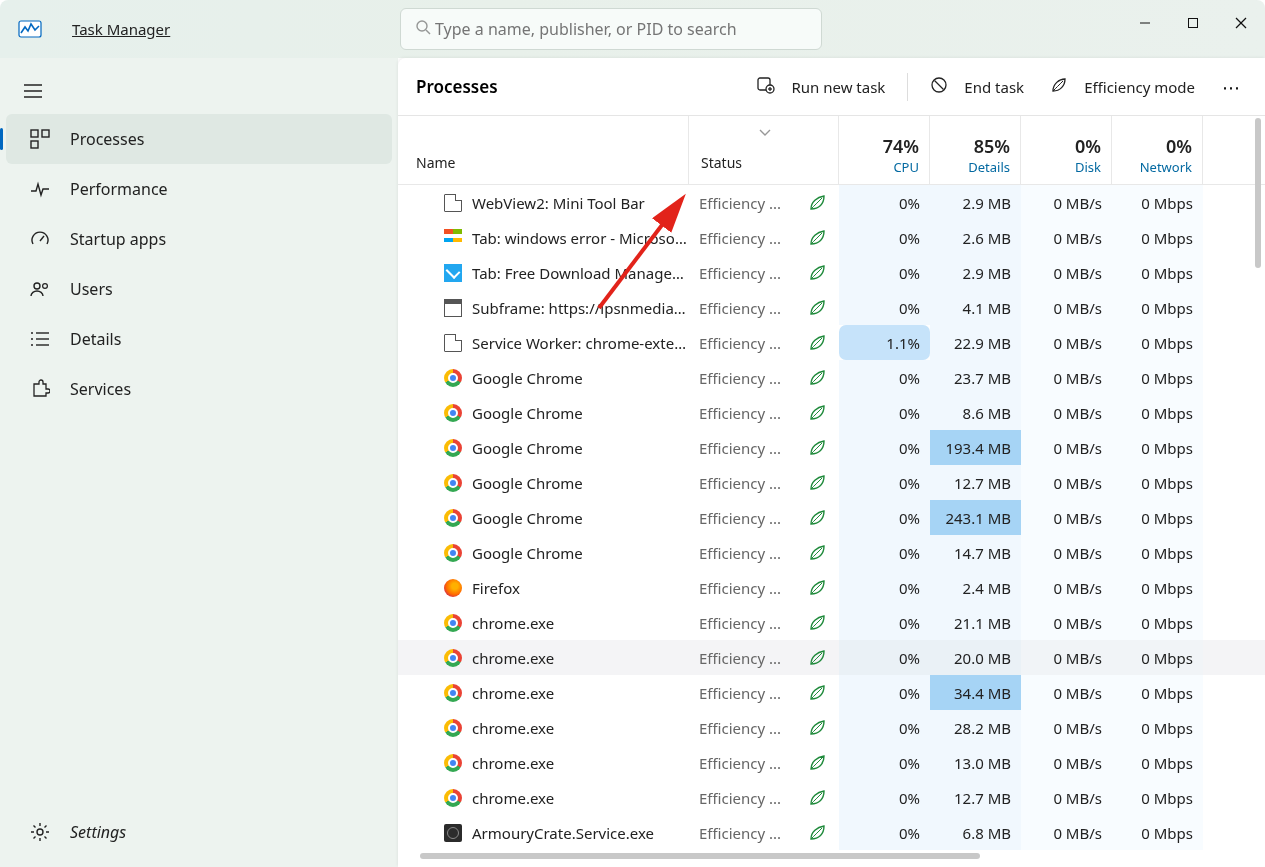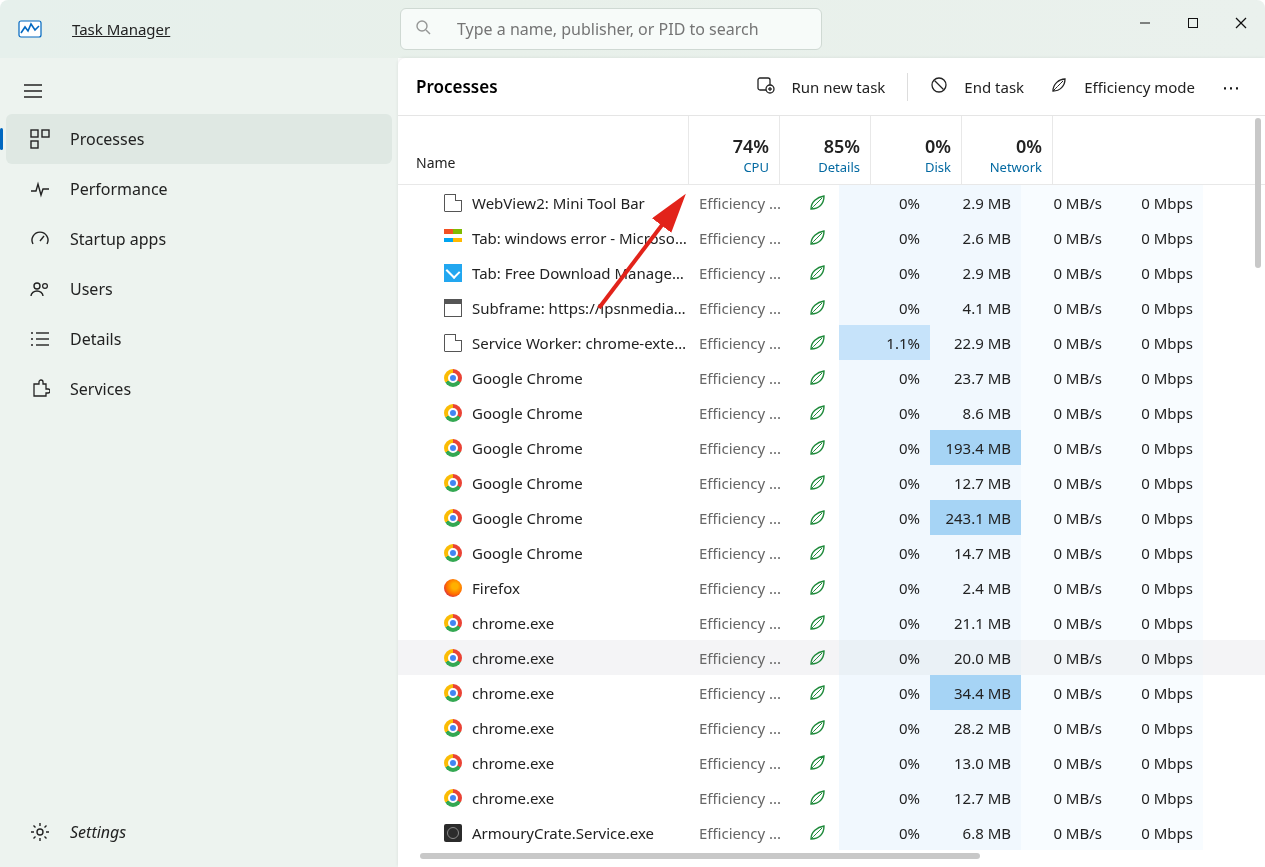--- a/index.html
+++ b/index.html
@@ -29,21 +29,21 @@
   }
   .search-wrap {
     position: absolute;
     left: 400px; top: 8px;
     width: 422px; height: 42px;
     background: #f7fbf9;
     border: 1px solid #cfd9d3;
     border-radius: 6px;
     display: flex; align-items: center;
     padding: 0 14px;
-    gap: 26px;
+    gap: 4px;
   }
   .search-wrap svg { width:16px;height:16px;opacity:.6; }
   .search-wrap input {
     border: 0; outline: 0; background: transparent;
     font-size: 16px; color: #555; width: 100%;
   }
   .window-controls {
     position: absolute; right: 0; top: 0; height: 46px;
     display: flex;
   }
@@ -147,21 +147,21 @@
   .cell.name { width:291px; padding-left:46px; gap:10px; white-space:nowrap; overflow:hidden; }
   .cell.name .proc-icon { width:18px;height:18px; flex-shrink:0; display:flex;align-items:center;justify-content:center;}
   .cell.name .proc-name { overflow:hidden; text-overflow:ellipsis; }
   .cell.status { width:150px; padding-left:10px; gap:10px; color:#666; justify-content:space-between; padding-right:12px;}
   .leaf { width:18px;height:18px; }
   .cell.metric { width:91px; justify-content:flex-end; padding-right:10px; }
   .bg-cpu    { background:#f1f8fe; }
   .bg-mem    { background:#f1f8fe; }
   .bg-disk   { background:#f8fcff; }
   .bg-net    { background:#f8fcff; }
-  .hotcell   { background:#c6e3fa !important; }
+  .hotcell   { background:#c6e3fa !important;border-radius:7px; }
   .hotcell2  { background:#a6d4f5 !important; }
   .row.hover .cell.metric { filter:brightness(.97); }
 
   
   .hscroll {
     position:absolute; bottom:4px; left:22px; height:10px; width:600px;
     background:transparent;
   }
   .hscroll .thumb { position:absolute; left:0; top:0; height:6px; width:560px; background:#c8c8c8; border-radius:3px; }
 
@@ -355,20 +355,26 @@
         <span>Efficiency mode</span>
       </span>
       <span class="hdr-more">⋯</span>
     </div>
 
     <div class="table-wrap">
       <div class="thead">
         <div class="col name">
           <span class="lbl">Name</span>
         </div>
+        <div class="col status">
+          <span class="sort-chevron"><svg width="12" height="8" viewBox="0 0 12 8">
+                <polyline points="1,1 6,6 11,1" fill="none" stroke="#444" stroke-width="1.4"></polyline>
+              </svg></span>
+          <span class="lbl">Status</span>
+        </div>
         <div class="col metric">
           <span class="big">74%</span>
           <span class="small">CPU</span>
         </div>
         <div class="col metric">
           <span class="big">85%</span>
           <span class="small">Details</span>
         </div>
         <div class="col metric">
           <span class="big">0%</span>

